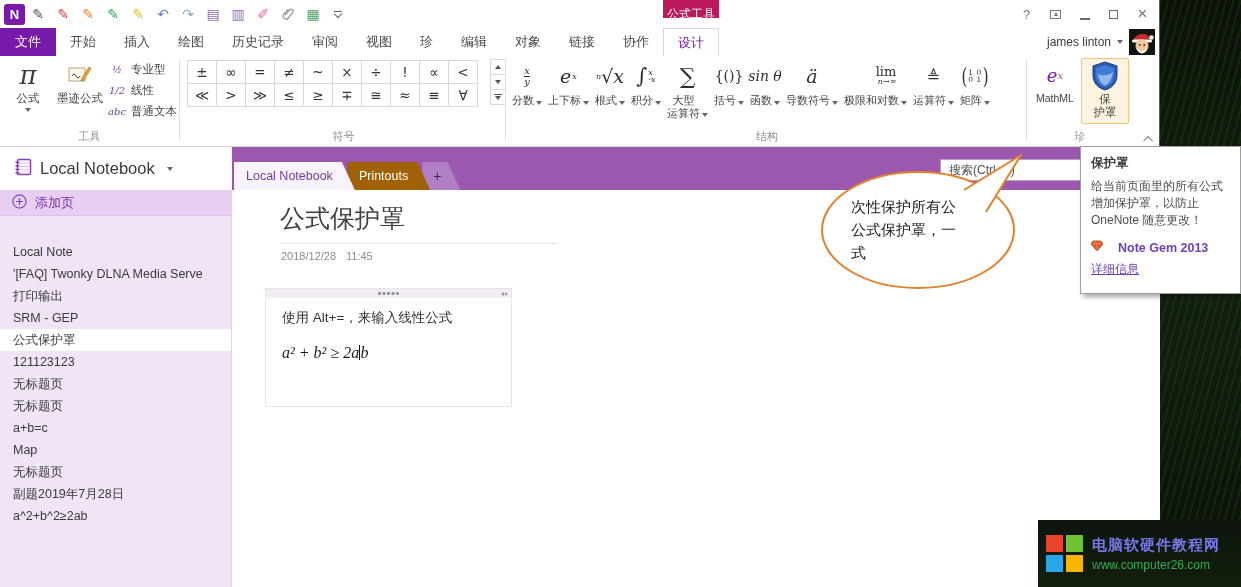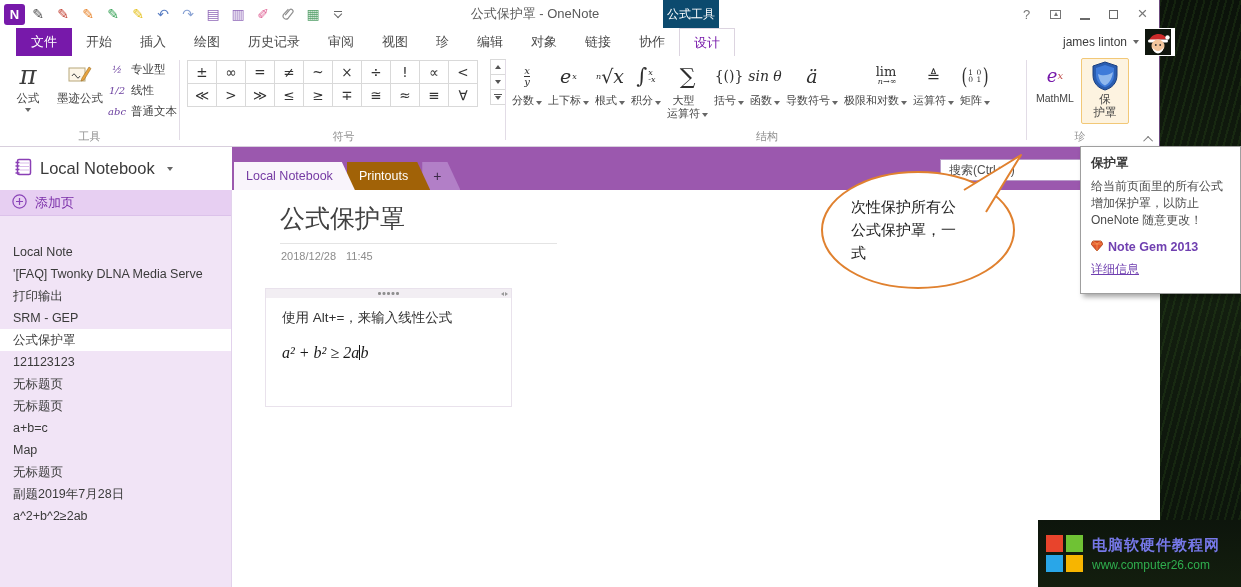--- a/index.html
+++ b/index.html
@@ -17,31 +17,31 @@
 
   
   .titlebar { position:absolute; left:0; top:0; width:100%; height:28px; background:#fff; }
   .qat { position:absolute; left:4px; top:2px; display:flex; align-items:center; gap:1px; }
   .qicon { width:24px; height:24px; display:flex; align-items:center; justify-content:center; font-size:14px; color:#555; }
   .qlogo { width:21px; height:21px; background:#7719AA; color:#fff !important; border-radius:3px; font-weight:bold; font-size:13px; }
   .qmore { flex-direction:column; }
   .qbar { width:8px; height:1.5px; background:#666; margin-bottom:2px; }
   .qchv { width:6px; height:6px; border-right:1.6px solid #666; border-bottom:1.6px solid #666; transform:rotate(45deg); margin-top:-3px; }
   .wtitle { position:absolute; left:535px; top:0; transform:translateX(-50%); line-height:28px; font-size:13px; color:#5a5a5a; white-space:nowrap; }
-  .ctxhdr { position:absolute; top:0; height:28px; left:648px; width:62px; background:#0c4a6e; color:#fff; font-size:12px; text-align:center; line-height:28px; }
+  .ctxhdr { position:absolute; top:0; height:18px; left:648px; width:62px; background:#be185d; color:#fff; font-size:12px; text-align:center; line-height:28px; }
   .winctrls { position:absolute; right:2px; top:0; height:28px; display:flex; }
   .wbtn { width:29px; height:28px; display:flex; align-items:center; justify-content:center; color:#777; font-size:13px; }
   .close-glyph { font-size:17px; }
   .rdo-icon { width:11px; height:9px; border:1px solid #767676; position:relative; }
   .rdo-icon::after { content:""; position:absolute; left:2.5px; top:1.8px; border-left:2.5px solid transparent; border-right:2.5px solid transparent; border-bottom:4px solid #767676; }
   .min-icon { width:10px; height:2px; background:#6a6a6a; margin-top:9px; }
   .max-icon { width:9px; height:9px; border:1.5px solid #6a6a6a; }
 
   
-  .tabrow { position:absolute; left:16px; top:28px; width:100%; height:28px; background:#fff; }
+  .tabrow { position:absolute; left:0; top:28px; width:100%; height:28px; background:#fff; }
   .tabstrip { display:flex; height:100%; }
   .tab { padding:0 14px; line-height:28px; font-size:13px; color:#4a4a4a; white-space:nowrap; }
   .tab.file { background:#7719AA; color:#fff; padding:0 15px; }
   .tab.active { background:#fff; color:#7719AA; border:1px solid #dcd4e0; border-bottom:none; line-height:27px; }
   .account { position:absolute; right:4px; top:0; height:28px; display:flex; align-items:center; gap:6px; font-size:12px; color:#3c3c3c; }
   .avatar { width:26px; height:26px; display:block; }
   .dd-arrow { display:inline-block; width:0; height:0; border-left:3.5px solid transparent; border-right:3.5px solid transparent; border-top:4px solid #666; }
 
   
   .ribbon { position:absolute; left:0; top:56px; width:100%; height:91px; background:#fff; border-bottom:1px solid #d8cfdd; }
@@ -146,21 +146,21 @@
   
   .bubble { position:absolute; left:818px; top:146px; width:210px; height:150px; z-index:5; }
   .bubble svg { position:absolute; inset:0; }
   .bubble-text { position:absolute; left:33px; top:49px; width:144px; font-size:15px; line-height:23px; color:#1e1e1e; }
 
   
   .tooltip { position:absolute; left:1080px; top:146px; width:161px; height:148px; background:#fff; border:1px solid #9f9f9f;
     box-shadow:3px 3px 5px rgba(0,0,0,.35); z-index:6; padding:8px 10px; }
   .tt-title { font-size:12.5px; font-weight:bold; color:#3a3a3a; }
   .tt-body { margin-top:6px; font-size:12px; line-height:17px; color:#4c4c4c; }
-  .tt-brand { margin-top:11px; display:flex; align-items:flex-start; gap:5px; font-size:12.5px; font-weight:bold; color:#7040b0; }
+  .tt-brand { margin-top:11px; display:flex; align-items:center; gap:15px; font-size:12.5px; font-weight:bold; color:#7040b0; }
   .tt-link { margin-top:6px; font-size:12px; color:#7040b0; text-decoration:underline; }
 
   
   .watermark { position:absolute; left:1038px; top:520px; width:203px; height:67px; z-index:4;
     background:linear-gradient(180deg,#0d150c,#131e0e); display:flex; align-items:center; padding-left:8px; }
   .wm-logo { width:37px; height:37px; display:grid; grid-template-columns:17px 17px; grid-template-rows:17px 17px; gap:3px; }
   .wm-red { background:#e8442c; } .wm-green { background:#6fc234; }
   .wm-blue { background:#29a6e8; } .wm-yellow { background:#f7b500; }
   .wm-text { margin-left:9px; }
   .wm-title { font-size:15px; font-weight:bold; color:#7678e8; letter-spacing:1px; }
@@ -190,21 +190,20 @@
           <svg width="13" height="14" viewBox="0 0 13 14">
             <path d="M3.2 8.2 L7.6 2.9 a2 2 0 0 1 3.1 2.5 L6.2 11.2 a3 3 0 0 1 -4.6 -3.8 L6.4 2.2" fill="none" stroke="#8f8f8f" stroke-width="1.2"></path>
           </svg>
         </span>
         <span class="qicon" data-name="table-icon" style="color: rgb(85, 160, 106);">▦</span>
         <span class="qicon qmore" data-name="qat-more-icon">
           <span class="qbar"></span>
           <span class="qchv"></span>
         </span>
       </div>
-    <div class="wtitle" data-name="window-title">公式保护罩 - OneNote</div>
     <div class="ctxhdr" data-name="contextual-tab-group-header" style="left: 663px; width: 56px;">公式工具</div>
     <div class="winctrls" data-name="window-controls">
       <div class="wbtn" data-name="help-button">
           <span data-name="help-icon">?</span>
         </div>
       <div class="wbtn" data-name="ribbon-display-options-button">
           <span class="rdo-icon" data-name="ribbon-display-icon"></span>
         </div>
       <div class="wbtn" data-name="minimize-button">
           <span class="min-icon" data-name="minimize-icon"></span>

